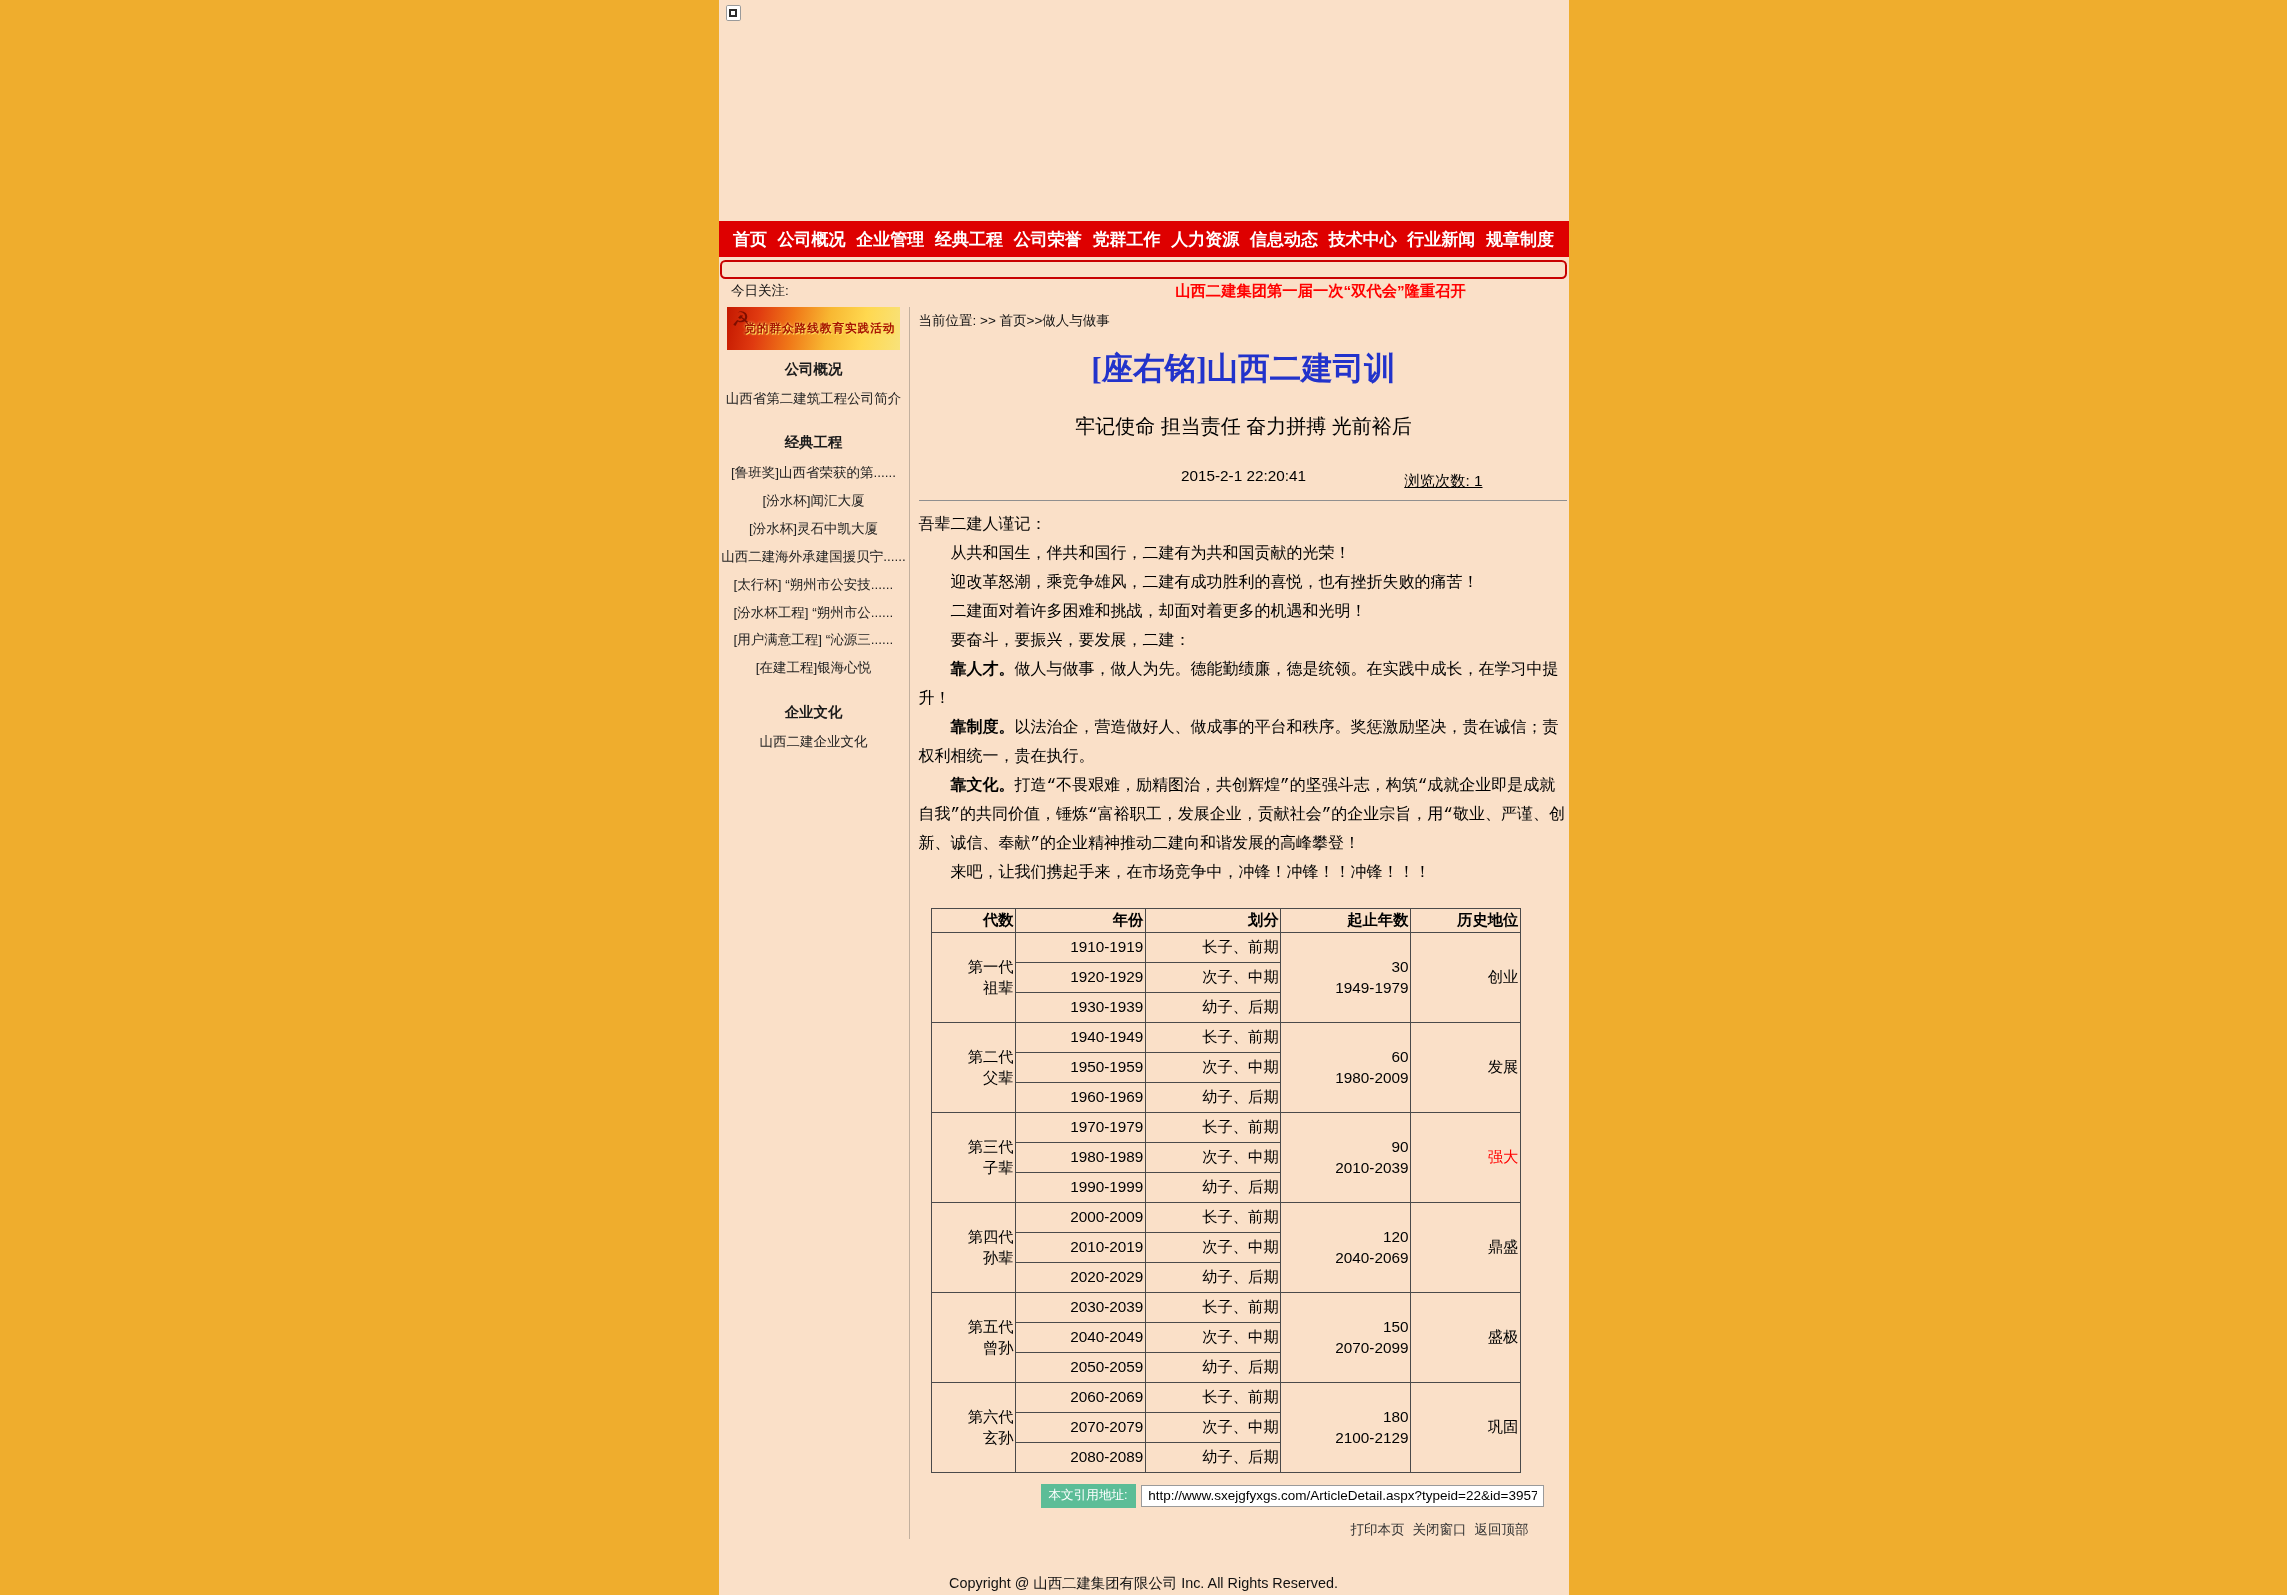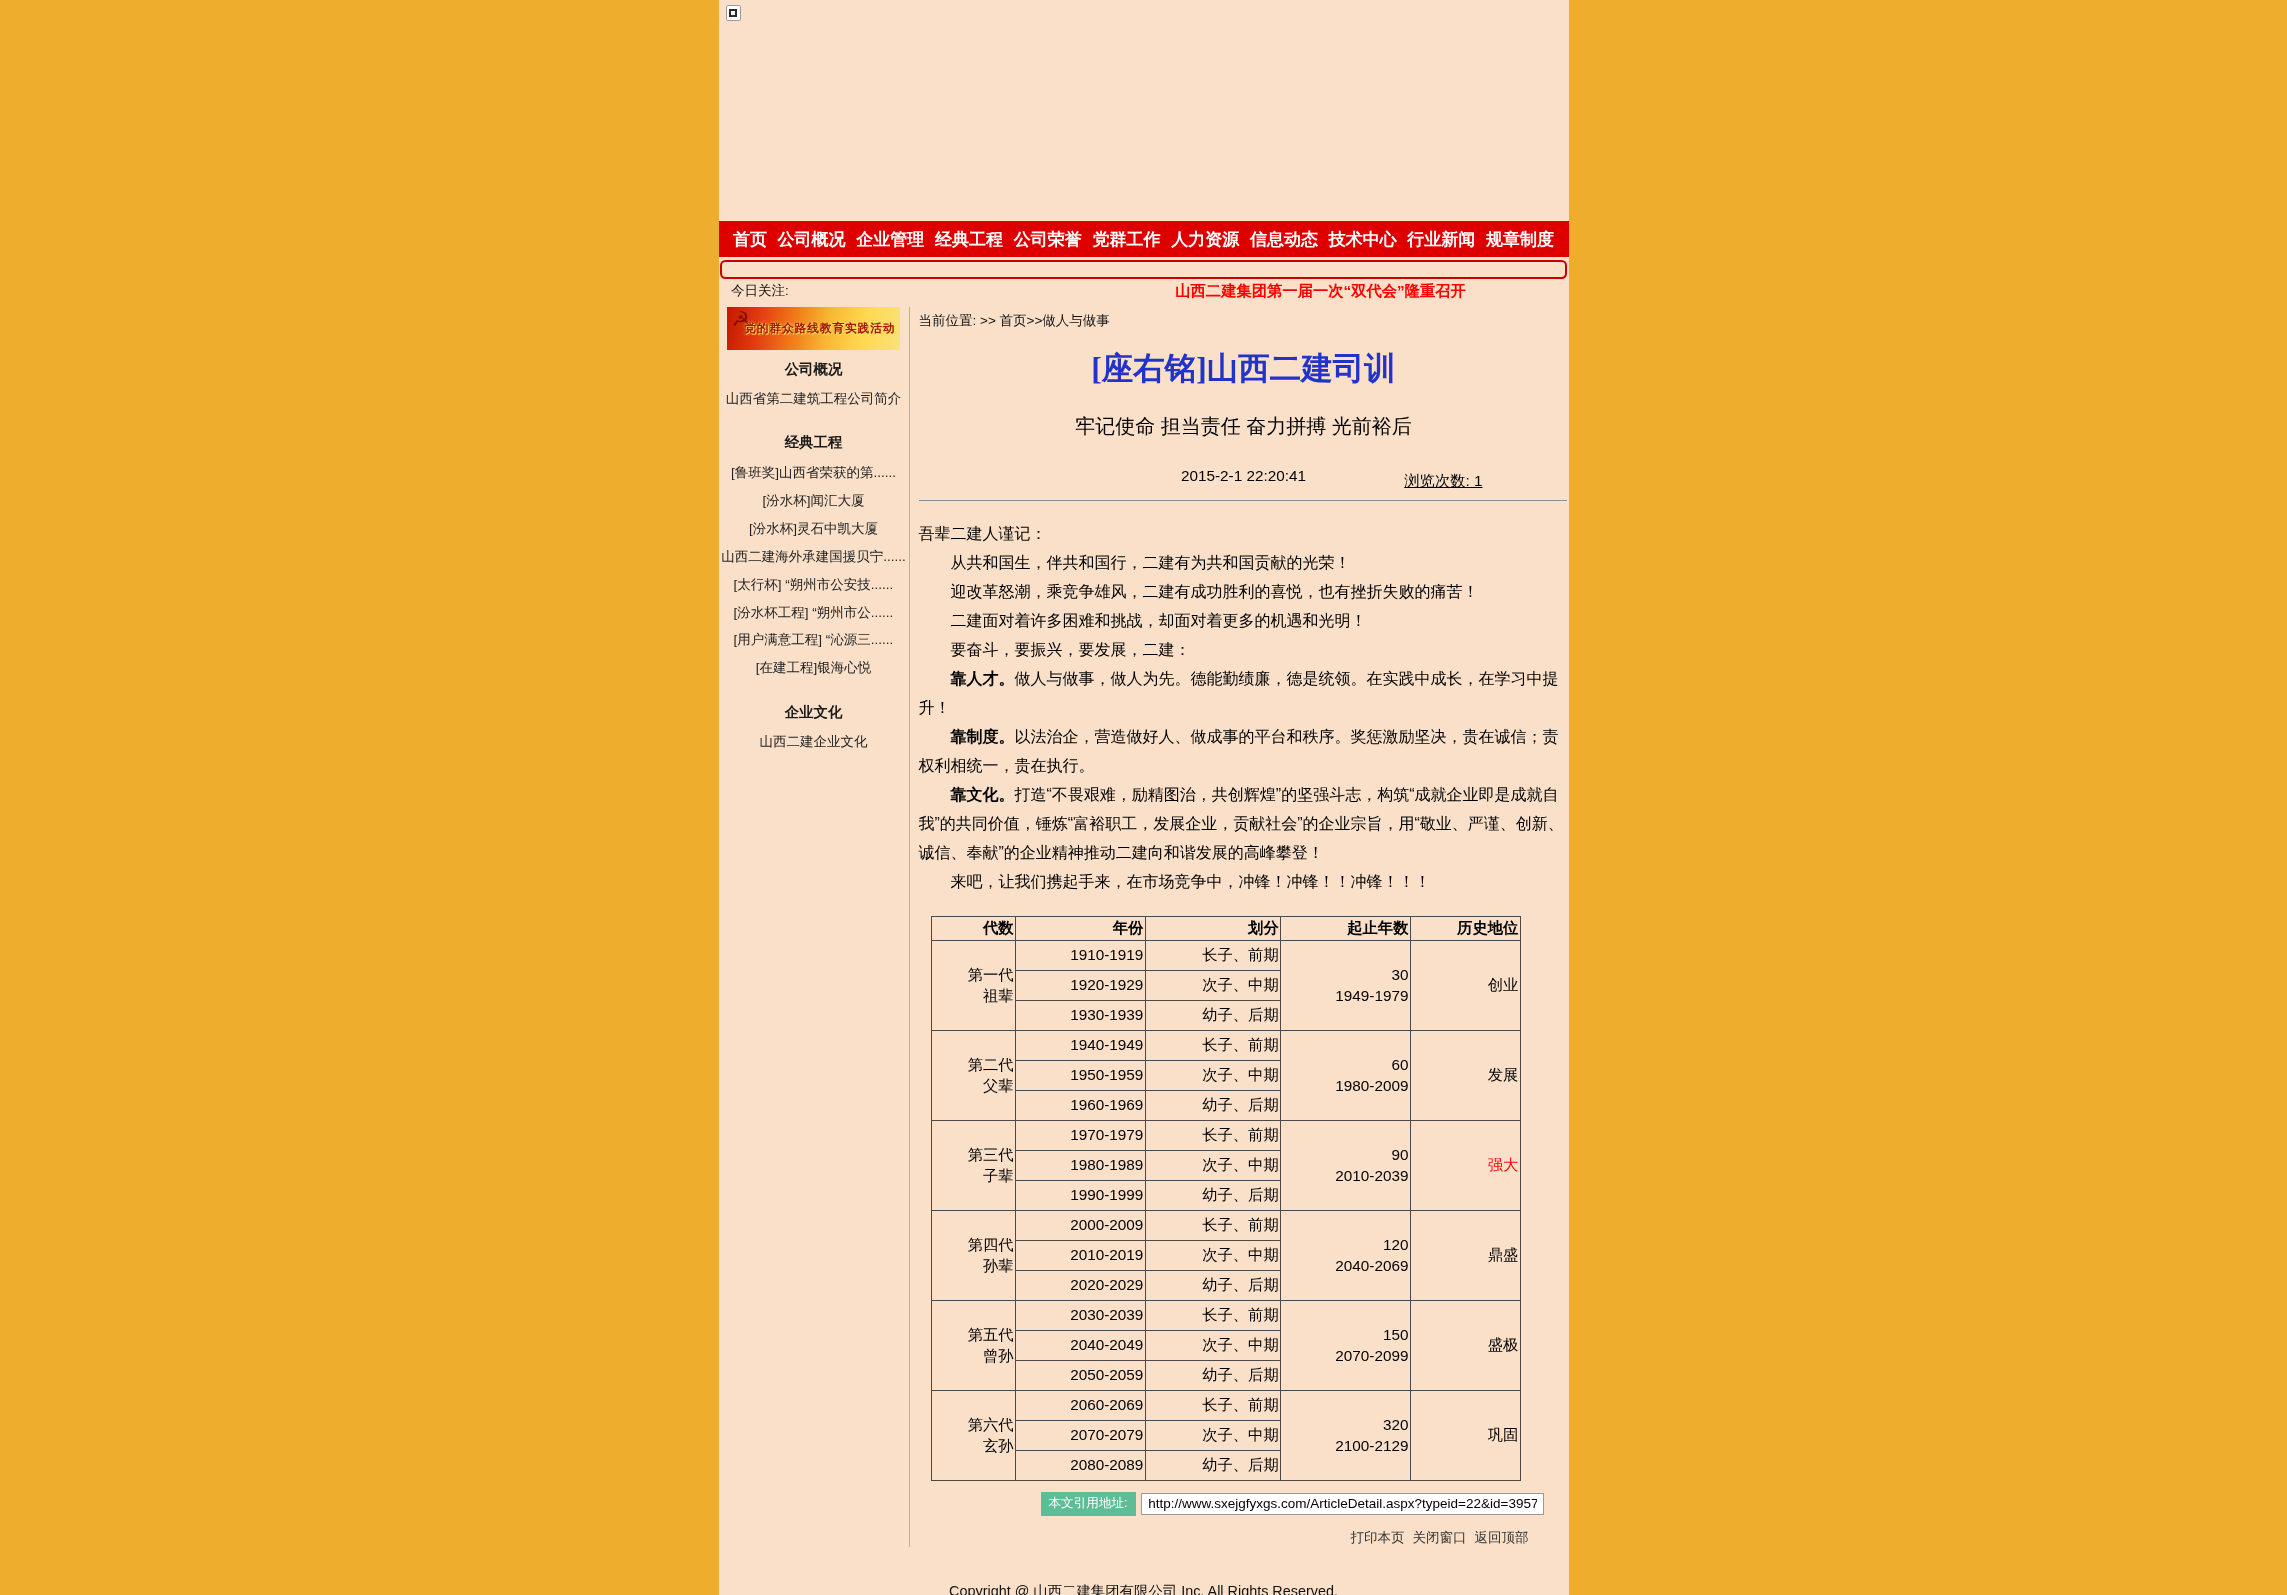--- a/index.html
+++ b/index.html
@@ -70,21 +70,21 @@
   .breadcrumb { font-size:13.5px; color:#111; }
   .breadcrumb a { color:#111; text-decoration:none; cursor:pointer; }
   .title {
     text-align:center; color:#2233CB; font-size:31.5px; font-weight:bold;
     margin-top:18px; font-family:"Liberation Serif","DejaVu Serif",serif;
   }
   .subtitle { text-align:center; font-size:20px; margin-top:23.4px; color:#000; }
   .meta { margin-top:27px; position:relative; text-align:center; font-size:15.3px; height:20px; }
   .meta .views { position:absolute; right:86px; top:4px;text-decoration:underline; }
   .main hr { border:none; border-top:0.9px solid #8F8F8F; margin:12.6px 1.8px 0 0; }
-  .article-body { margin-top:18px; font-size:16px; line-height:29px; color:#000; }
+  .article-body { margin-top:10px; font-size:16px; line-height:29px; color:#000;font-family:Liberation Mono, monospace; }
   .article-body p { margin:0; }
   .article-body p.indent { text-indent:2em; }
   .article-body b.lead { font-weight:bold; }
   
   table.gen {
     border-collapse:collapse; margin:20px 0 0 12.6px; width:590px;
     font-size:15.3px; border:1.8px solid #4a4a4a;
   }
   table.gen th, table.gen td {
     border:0.9px solid #4a4a4a; text-align:right; vertical-align:middle; padding:0 1.8px;
@@ -312,21 +312,21 @@
               <td>幼子、后期</td>
             </tr>
             <tr>
               <td class="two-line" rowspan="3">
                 <div>第六代</div>
                 <div>玄孙</div>
               </td>
               <td>2060-2069</td>
               <td>长子、前期</td>
               <td class="two-line" rowspan="3">
-                <div>320</div>
+                <div>180</div>
                 <div>2100-2129</div>
               </td>
               <td rowspan="3">巩固</td>
             </tr>
             <tr>
               <td>2070-2079</td>
               <td>次子、中期</td>
             </tr>
             <tr>
               <td>2080-2089</td>

